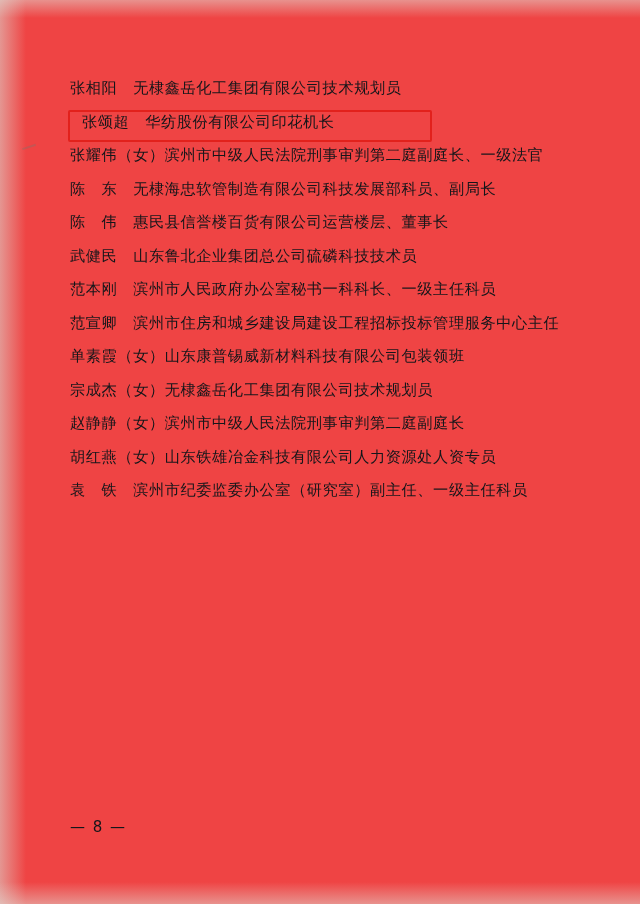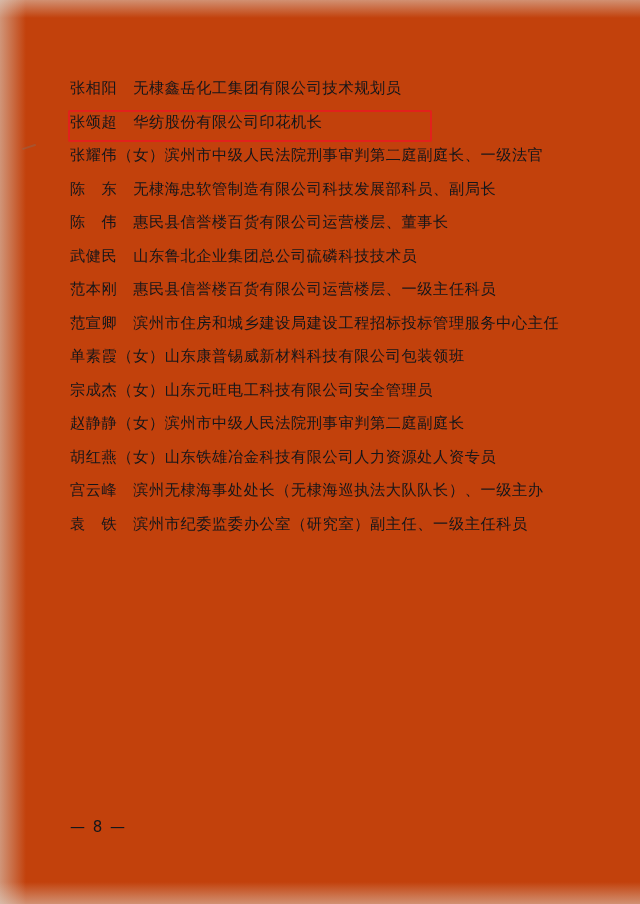--- a/index.html
+++ b/index.html
@@ -10,39 +10,40 @@
     width: 640px;
     height: 904px;
     background: #ffffff;
     font-family: "DejaVu Sans", "Liberation Sans", sans-serif;
     overflow: hidden;
   }
   .page {
     position: relative;
     width: 640px;
     height: 904px;
-    background: #c2410c;
+    background: #ef4444;
     box-sizing: border-box;
   }
   .page-inner {
     position: absolute;
     left: 70px;
     top: 72px;
     width: 500px;
   }
   .entry {
     font-size: 15.2px;
     line-height: 33.5px;
     color: #14161a;
     letter-spacing: 0.6px;
     white-space: pre-wrap;
     text-indent: 0;
   }
   .entry.highlighted {
     position: relative;
+    margin-left: 12px;
   }
   .highlight-box {
     position: absolute;
     left: 68px;
     top: 110px;
     width: 364px;
     height: 32px;
     border: 2.2px solid #e2211c;
     border-radius: 2px;
     box-sizing: border-box;
@@ -104,27 +105,26 @@
   <div class="edge-shade-bottom"></div>
   <div class="scan-mark"></div>
 
   <div class="page-inner">
     <div class="entry">张相阳　无棣鑫岳化工集团有限公司技术规划员</div>
     <div class="entry highlighted">张颂超　华纺股份有限公司印花机长</div>
     <div class="entry">张耀伟（女）滨州市中级人民法院刑事审判第二庭副庭长、一级法官</div>
     <div class="entry">陈　东　无棣海忠软管制造有限公司科技发展部科员、副局长</div>
     <div class="entry">陈　伟　惠民县信誉楼百货有限公司运营楼层、董事长</div>
     <div class="entry">武健民　山东鲁北企业集团总公司硫磷科技技术员</div>
-    <div class="entry">范本刚　惠民县信誉楼百货有限公司运营楼层、一级主任科员</div>
+    <div class="entry">范本刚　滨州市人民政府办公室秘书一科科长、一级主任科员</div>
     <div class="entry">范宣卿　滨州市住房和城乡建设局建设工程招标投标管理服务中心主任</div>
     <div class="entry">单素霞（女）山东康普锡威新材料科技有限公司包装领班</div>
-    <div class="entry">宗成杰（女）山东元旺电工科技有限公司安全管理员</div>
+    <div class="entry">宗成杰（女）无棣鑫岳化工集团有限公司技术规划员</div>
     <div class="entry">赵静静（女）滨州市中级人民法院刑事审判第二庭副庭长</div>
     <div class="entry">胡红燕（女）山东铁雄冶金科技有限公司人力资源处人资专员</div>
-    <div class="entry">宫云峰　滨州无棣海事处处长（无棣海巡执法大队队长）、一级主办</div>
     <div class="entry">袁　铁　滨州市纪委监委办公室（研究室）副主任、一级主任科员</div>
   </div>
 
   <div class="highlight-box"></div>
 
   <div class="page-number">— 8 —</div>
 
 </div>
 
 </body></html>

